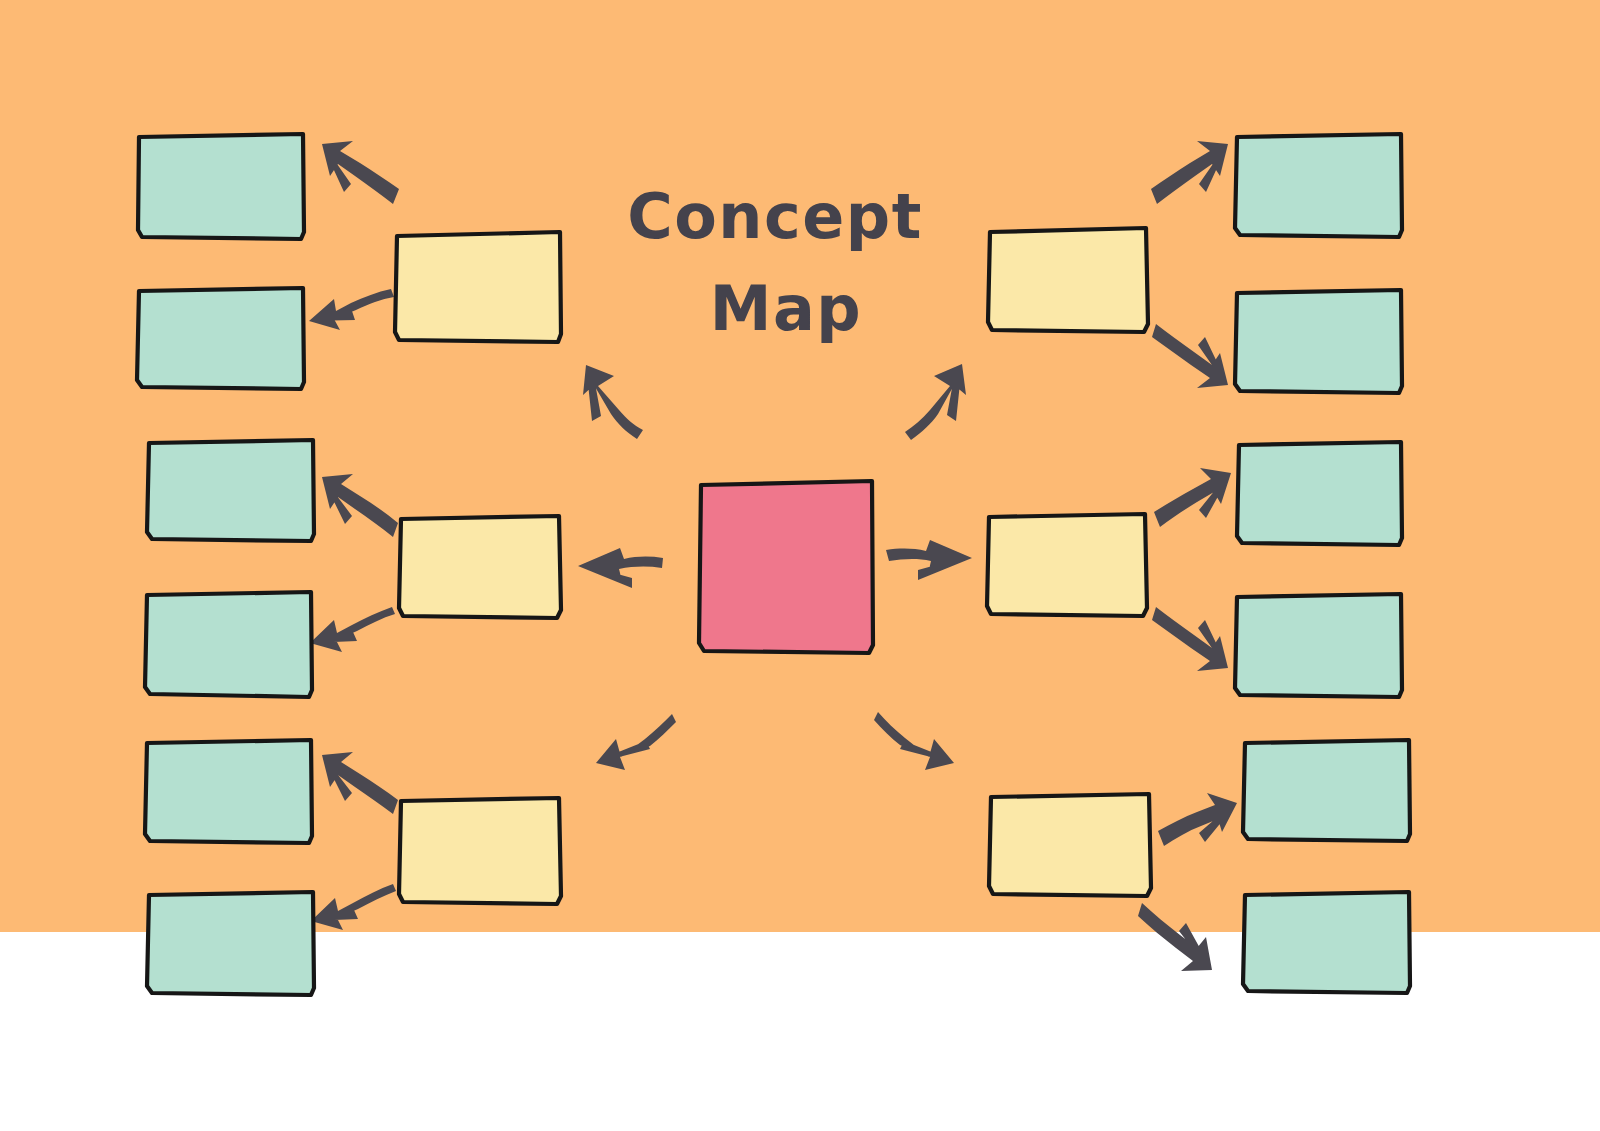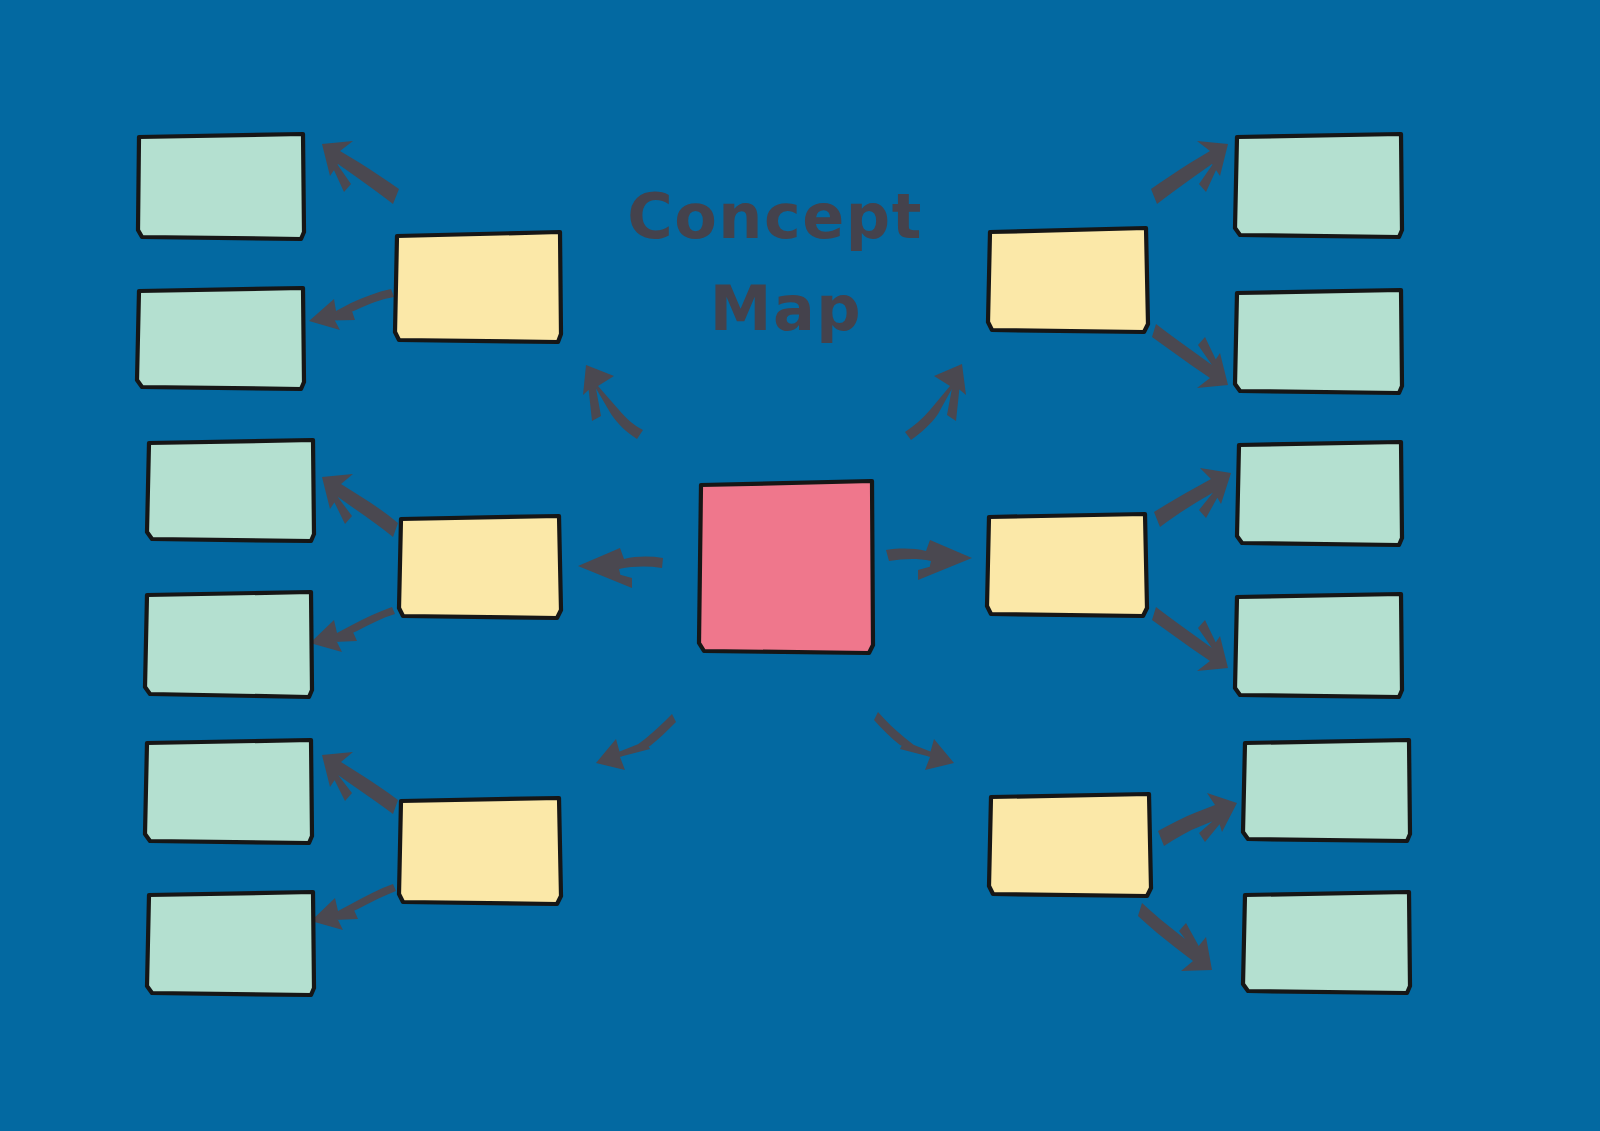--- a/index.html
+++ b/index.html
@@ -9,22 +9,22 @@
   }
   body {
     width: 1600px;
     height: 1131px;
     font-family: "DejaVu Sans", sans-serif;
     overflow: hidden;
   }
   #canvas {
     position: relative;
     width: 1600px;
-    height: 1131px;
-    background: #0369a1;
+    height: 932px;
+    background: #fdba74;
   }
   #map-svg {
     position: absolute;
     left: 0;
     top: 0;
     width: 1600px;
     height: 1131px;
     display: block;
   }
   .node-rect {

